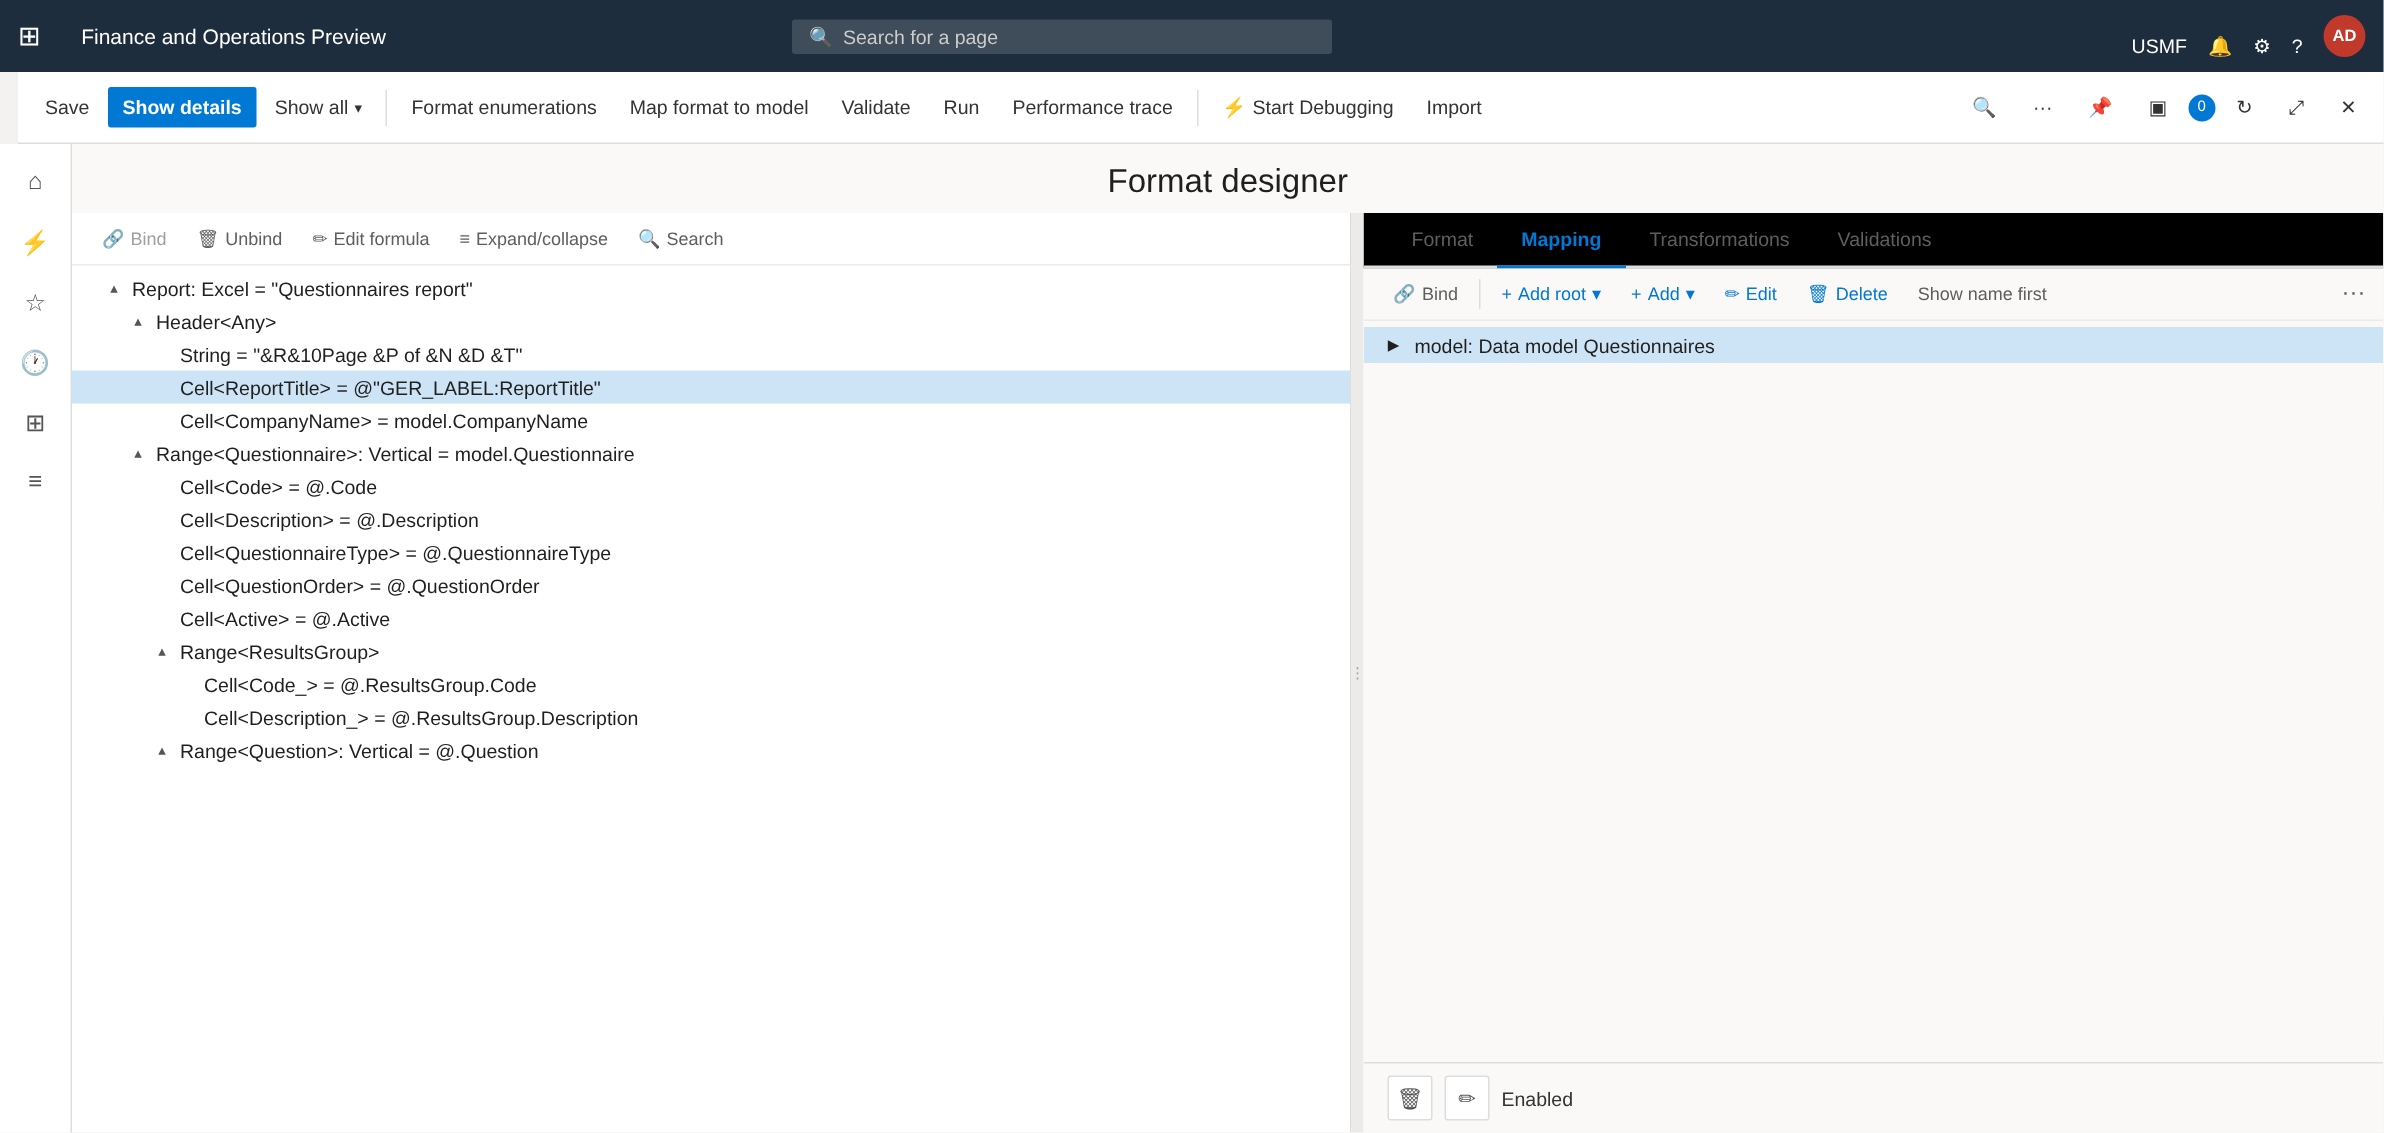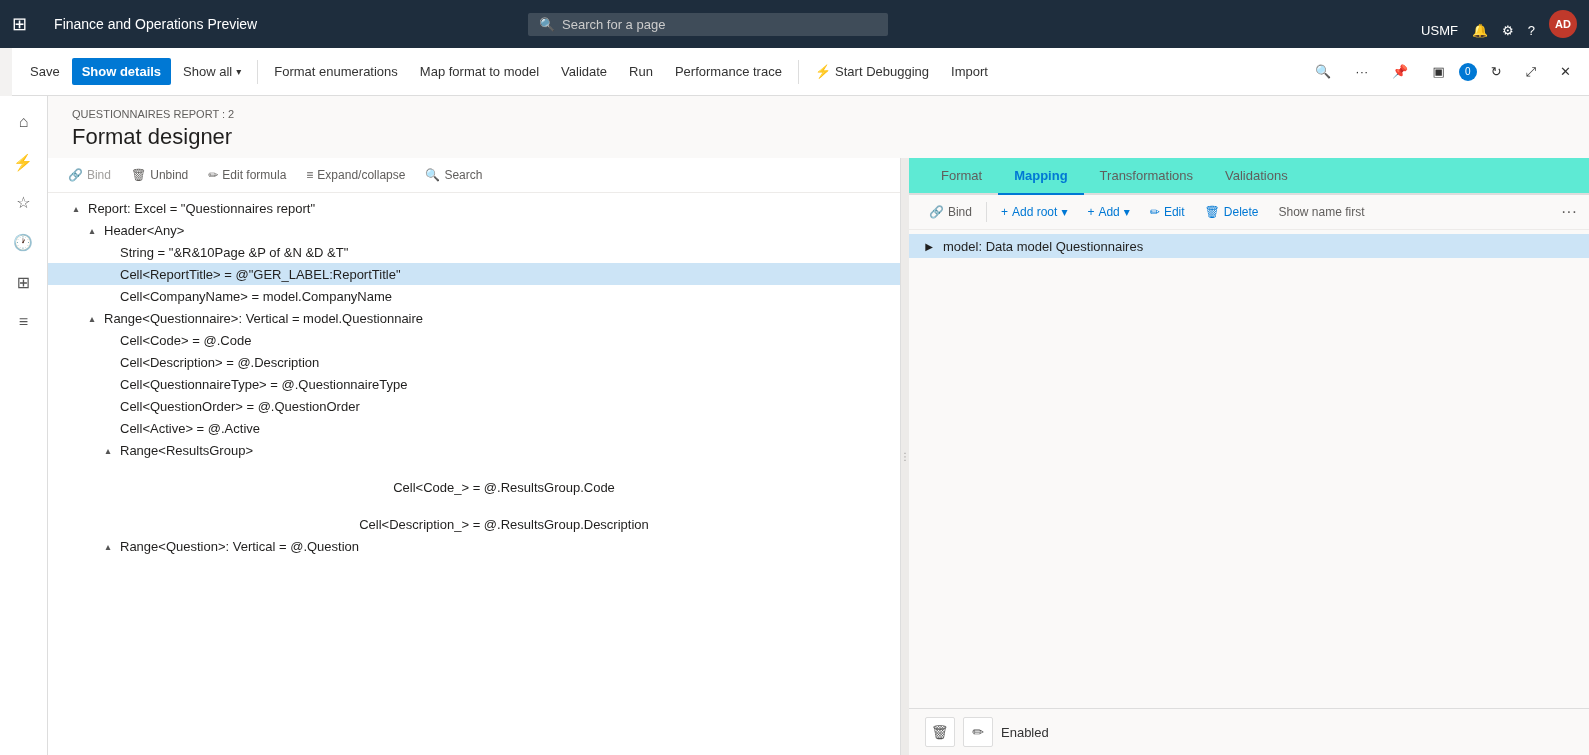--- a/index.html
+++ b/index.html
@@ -96,21 +96,21 @@
       flex-direction: column;
       overflow: hidden;
     }
 
     
     .page-header {
       padding: 12px 24px 0;
       background: #faf9f8;
     }
     .breadcrumb { font-size: 11px; color: #605e5c; text-transform: uppercase; margin-bottom: 4px; }
-    .page-title { font-size: 22px; font-weight: 300; color: #201f1e; }
+    .page-title { font-size: 22px; font-weight: 300; color: #201f1e; text-align: center; }
 
     
     .content-area {
       display: flex;
       flex: 1;
       overflow: hidden;
       margin-top: 8px;
     }
 
     
@@ -154,21 +154,21 @@
       padding: 3px 8px;
       cursor: pointer;
       font-size: 13px;
       color: #201f1e;
       white-space: nowrap;
     }
     .tree-item.selected { background: #cce4f6; }
     .tree-indent-1 { padding-left: 20px; }
     .tree-indent-2 { padding-left: 36px; }
     .tree-indent-3 { padding-left: 52px; }
-    .tree-indent-4 { padding-left: 68px; flex-direction: column; }
+    .tree-indent-4 { padding-left: 68px; }
     .tree-toggle {
       width: 16px; height: 16px;
       display: inline-flex; align-items: center; justify-content: center;
       font-size: 10px; margin-right: 4px; color: #555; flex-shrink: 0;
     }
     .tree-text { font-size: 13px; }
 
     
     .panel-divider {
       width: 8px;
@@ -188,21 +188,21 @@
       overflow: hidden;
       flex-shrink: 0;
     }
 
     
     .tab-bar {
       display: flex;
       align-items: flex-end;
       padding: 0 16px;
       border-bottom: 2px solid #ddd;
-      background: #5eead4;
+      background: #000000;
       flex-shrink: 0;
     }
     .tab {
       padding: 10px 16px;
       font-size: 13px;
       color: #605e5c;
       cursor: pointer;
       border-bottom: 2px solid transparent;
       margin-bottom: -2px;
     }
@@ -328,21 +328,20 @@
   <div class="sidebar-icon">⌂</div>
   <div class="sidebar-icon">⚡</div>
   <div class="sidebar-icon">☆</div>
   <div class="sidebar-icon">🕐</div>
   <div class="sidebar-icon">⊞</div>
   <div class="sidebar-icon">≡</div>
 </div>
 
 <div class="main-content">
   <div class="page-header">
-    <div class="breadcrumb">QUESTIONNAIRES REPORT : 2</div>
     <div class="page-title">Format designer</div>
   </div>
 
   <div class="content-area">
 
     <div class="left-panel">
 
       <div class="panel-toolbar">
         <button class="panel-btn disabled">
           <span>🔗</span>

